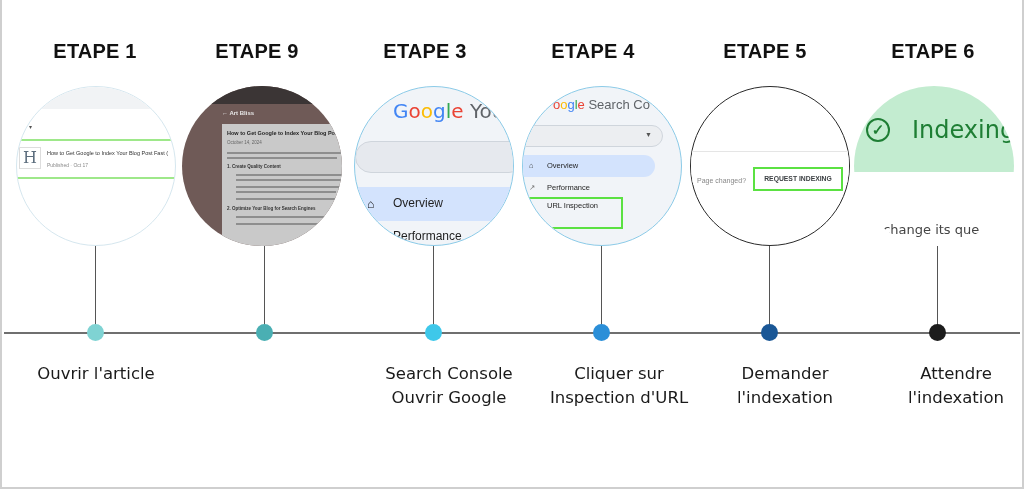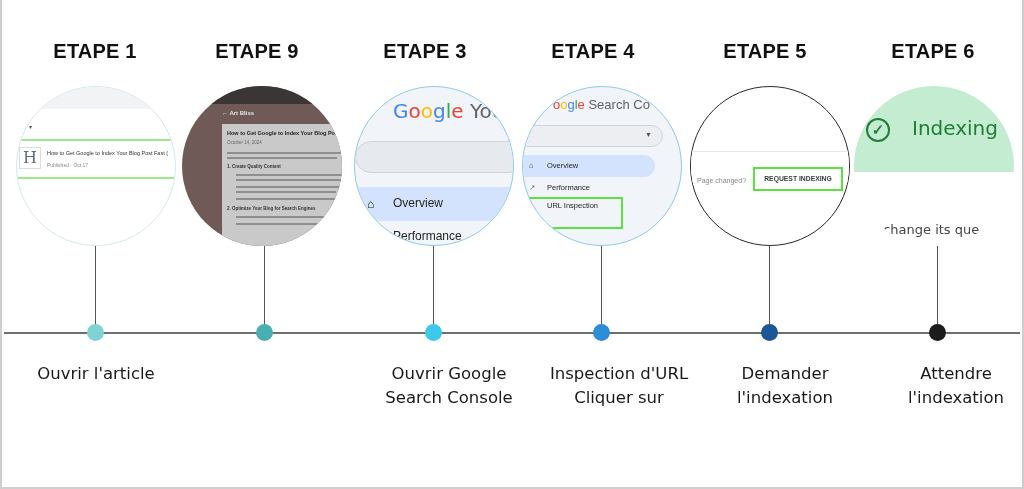--- a/index.html
+++ b/index.html
@@ -74,21 +74,21 @@
   .c5 .band { position: absolute; left: 0; right: 0; top: 64px; height: 34px; border-top: 1px solid #e5e5e5; background: #fff; }
   .c5 .pc { position: absolute; left: 6px; top: 90px; font-size: 7px; color: #888; white-space: nowrap; }
   .c5 .req { position: absolute; left: 62px; top: 80px; width: 90px; height: 24px; border: 2px solid #5be142;
              font-size: 6.8px; font-weight: bold; color: #3c4043; text-align: center; line-height: 20px; white-space: nowrap; }
 
   
   .c6 { background: #fff; }
   .c6 .green { position: absolute; left: 0; right: 0; top: 0; height: 86px; background: #c3ecd0; }
   .c6 .chk { position: absolute; left: 12px; top: 32px; width: 24px; height: 24px; border: 2.5px solid #1e7e34; border-radius: 50%;
              color: #1e7e34; font-size: 15px; line-height: 19px; text-align: center; font-weight: bold; }
-  .c6 .idx { position: absolute; left: 58px; top: 30px; font-size: 20px; color: #1e7e34; white-space: nowrap; font-family: "DejaVu Sans", sans-serif; }
+  .c6 .idx { position: absolute; left: 58px; top: 30px; font-size: 24px; color: #1e7e34; white-space: nowrap; font-family: "DejaVu Sans", sans-serif; }
   .c6 .msg { position: absolute; left: 12px; font-size: 13px; color: #444; white-space: nowrap; font-family: "DejaVu Sans", sans-serif; }
 </style>
 </head>
 <body>
 
 <div class="frame">
 
   <div class="step-title" style="left:8px">ETAPE 1</div>
   <div class="step-title" style="left:170px">ETAPE 9</div>
   <div class="step-title" style="left:338px">ETAPE 3</div>
@@ -179,26 +179,26 @@
   <div class="dot" style="left:254px; background:#4aafb3"></div>
   <div class="dot" style="left:423px; background:#3ec8ea"></div>
   <div class="dot" style="left:591px; background:#2b8fd8"></div>
   <div class="dot" style="left:759px; background:#1a5796"></div>
   <div class="dot" style="left:927px; background:#1c1c1c"></div>
 
   <div class="label" style="left:4px">
     <div>Ouvrir l'article</div>
   </div>
   <div class="label" style="left:357px">
+    <div>Search Console</div>
     <div>Ouvrir Google</div>
-    <div>Search Console</div>
   </div>
   <div class="label" style="left:527px">
+    <div>Cliquer sur</div>
     <div>Inspection d'URL</div>
-    <div>Cliquer sur</div>
   </div>
   <div class="label" style="left:693px">
     <div>Demander</div>
     <div>l'indexation</div>
   </div>
   <div class="label" style="left:864px">
     <div>Attendre</div>
     <div>l'indexation</div>
   </div>
 </div>

